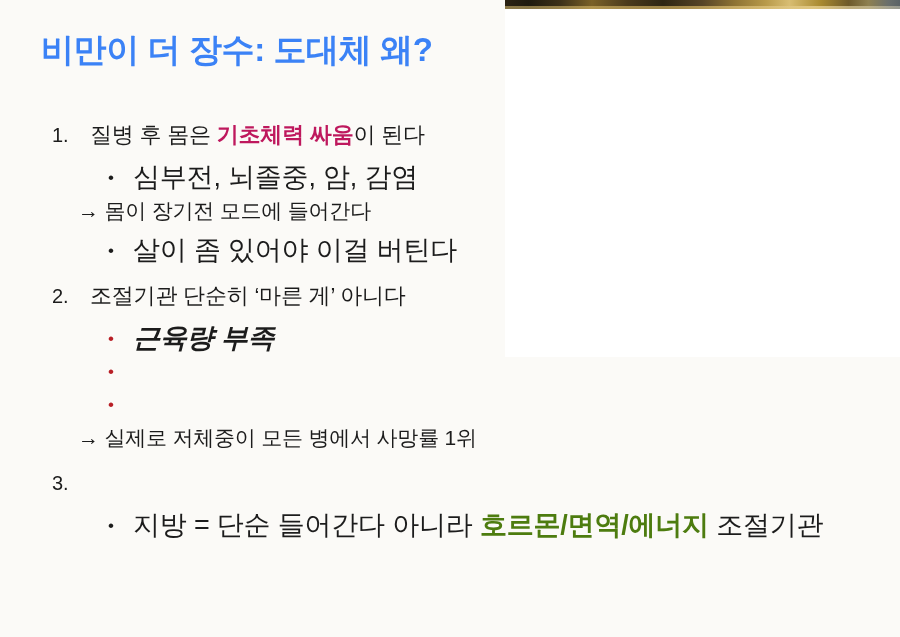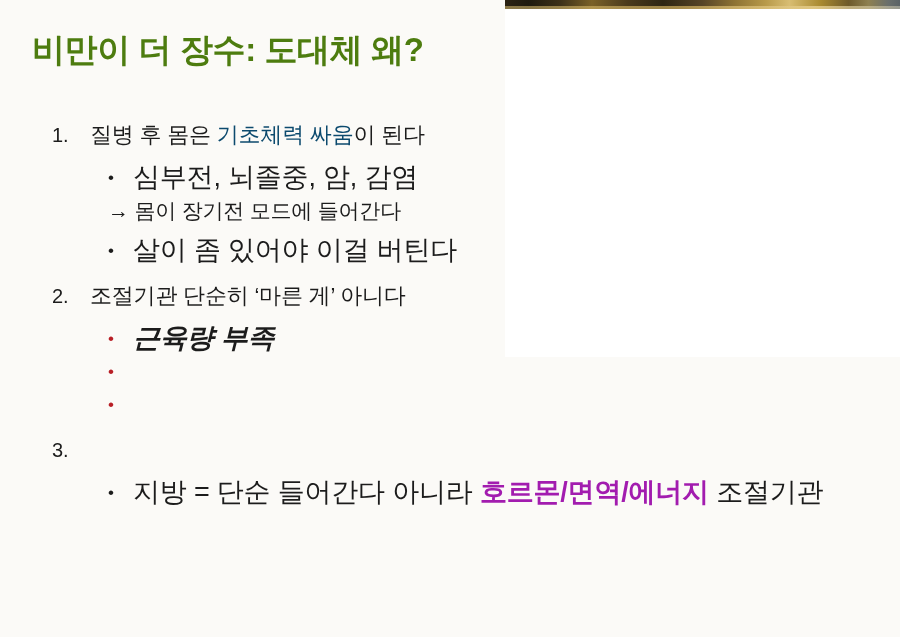--- a/index.html
+++ b/index.html
@@ -68,26 +68,26 @@
     left: 505px;
     top: 9px;
     width: 395px;
     height: 348px;
     background: #ffffff;
   }
 
   
   #title {
     position: absolute;
-    left: 32px;
+    left: 41px;
     top: 29px;
     font-size: 33px;
     font-weight: 700;
     letter-spacing: -0.4px;
-    color: #4d7c0f;
+    color: #3b82f6;
     white-space: nowrap;
     line-height: 1.25;
   }
 
   
   #body-list {
     position: absolute;
     left: 0;
     top: 118px;
     width: 900px;
@@ -132,39 +132,39 @@
   .lvl2 .marker.red { color: #b81f26; }
   .lvl2 .text {
     font-size: 27px;
     color: #1c1c1c;
     line-height: 33px;
     letter-spacing: -0.2px;
   }
 
   
   .lvl3 {
-    padding-left: 108px;
+    padding-left: 78px;
   }
   .lvl3 .text {
     font-size: 21px;
     color: #1c1c1c;
     line-height: 33px;
     letter-spacing: -0.2px;
   }
 
   .gap-sm { height: 7px; }
   .gap-md { height: 12px; }
 
   
   .hl-red {
-    color: #0c4a6e;
-    font-weight: 400;
+    color: #be185d;
+    font-weight: 700;
   }
   .hl-navy {
-    color: #a21caf;
+    color: #4d7c0f;
     font-weight: 700;
   }
   .bold-red-line {
     color: #bf1f26;
     font-weight: 700;
     font-style: italic;
   }
 </style>
 </head>
 <body>
@@ -217,20 +217,23 @@
     </div>
 
     <div class="row lvl2">
       <span class="marker red">•</span>
     </div>
 
     <div class="row lvl2">
       <span class="marker red">•</span>
     </div>
 
+    <div class="row lvl3">
+      <span class="text">→ 실제로 저체중이 모든 병에서 사망률 1위</span>
+    </div>
 
     <div class="gap-md"></div>
 
     <div class="row lvl1">
       <span class="marker">3.</span>
     </div>
 
     <div class="gap-sm"></div>
 
     <div class="row lvl2">

